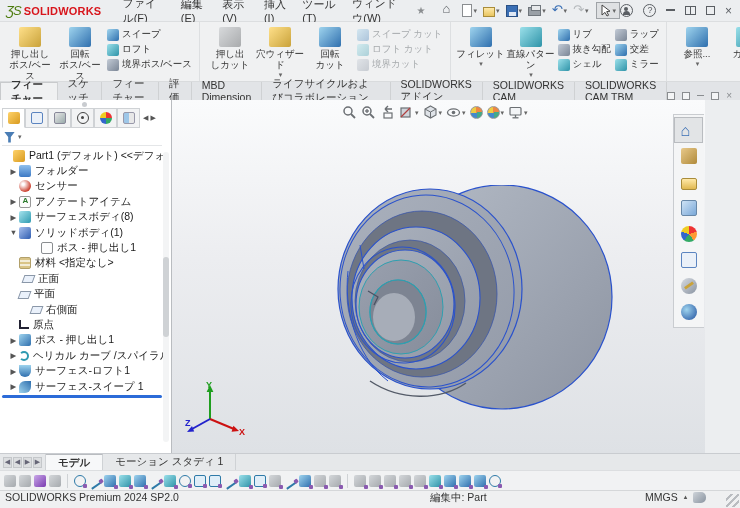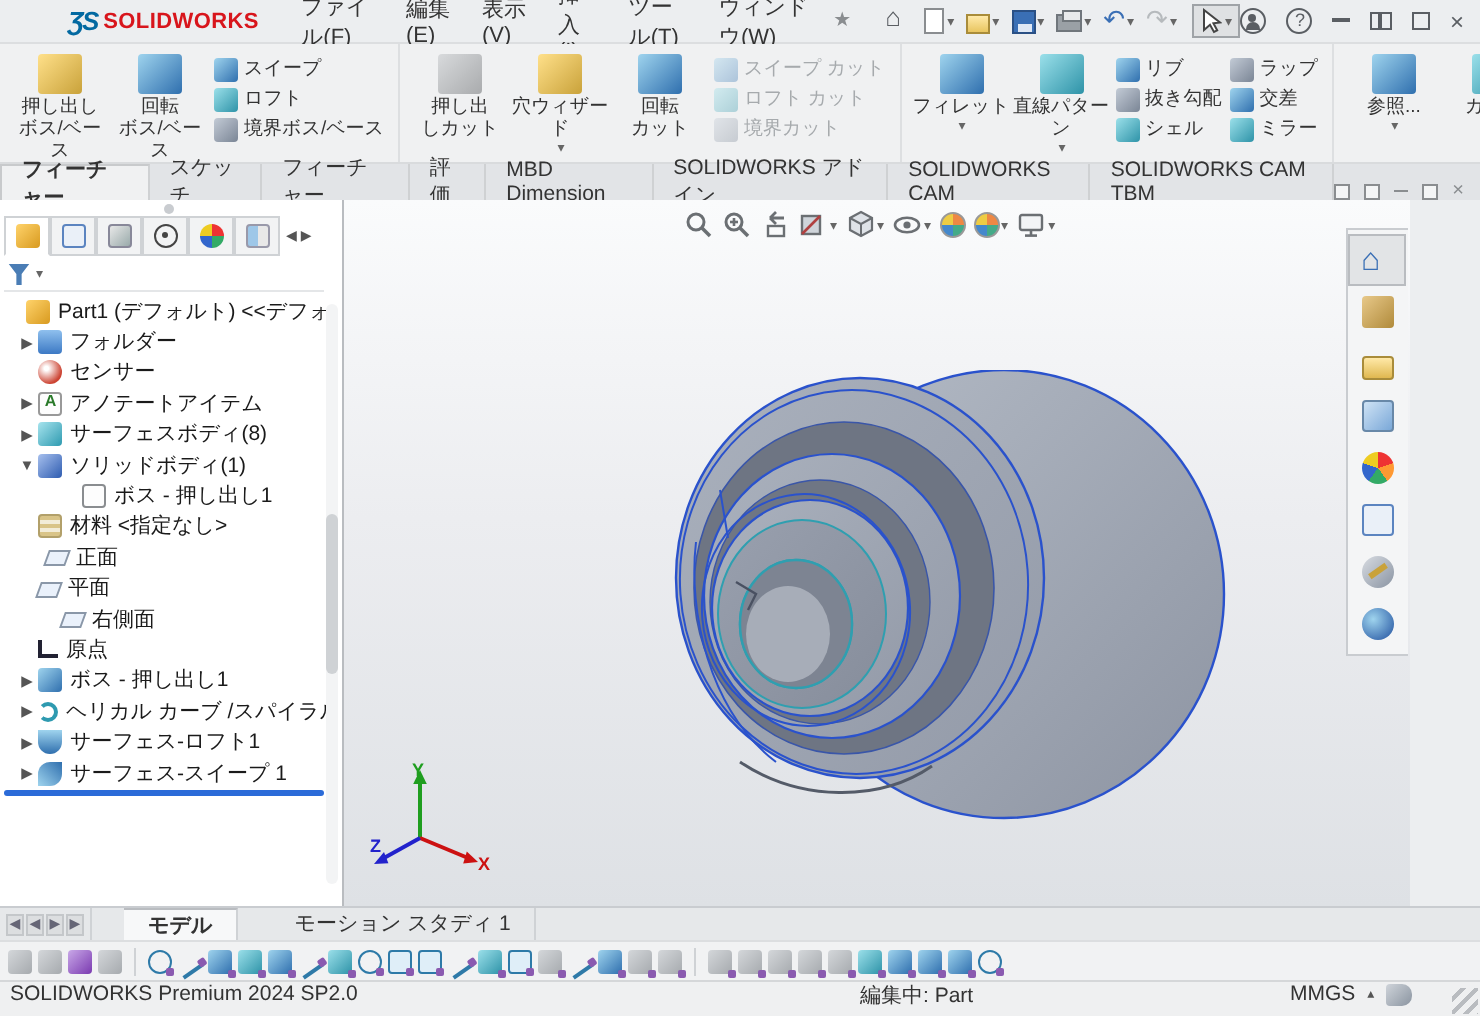--- a/index.html
+++ b/index.html
@@ -4,21 +4,21 @@
 <style>
   * { margin:0; padding:0; box-sizing:border-box; }
   html,body { width:740px; height:508px; overflow:hidden;
     font-family:"Liberation Sans","DejaVu Sans",sans-serif; font-size:11px; color:#222;
     background:#eceef0; }
 
   
   #titlebar { position:absolute; left:0; top:0; width:740px; height:22px;
     background:#eceef0; display:flex; align-items:center; border-bottom:1px solid #dcdee0; }
   .logo { display:flex; align-items:center; margin-left:6px; margin-right:14px; }
-  .logo-mark { color:#0369a1; font-weight:bold; font-style:italic; font-size:13px; letter-spacing:-1px;margin-left:28px; }
+  .logo-mark { color:#4d7c0f; font-weight:normal; font-style:italic; font-size:13px; letter-spacing:-1px; }
   .logo-text { color:#d8151c; font-weight:bold; font-size:11px; margin-left:3px; letter-spacing:0.2px; }
   .menu-item { padding:0 7px; font-size:11px; color:#333; cursor:default; }
   .menu-pin { color:#8a8d90; font-size:10px; margin:0 6px 0 2px; }
   .qat { display:flex; align-items:center; gap:2px; margin-left:8px; }
   .qbtn { display:flex; align-items:center; padding:1px 2px; }
   .caret { font-size:7px; color:#666; margin-left:1px; }
   .qi { width:13px; height:13px; display:inline-block; position:relative; }
   .qi-home { border:0; }
   .qi-home:before { content:"⌂"; font-size:13px; color:#5a5e63; position:absolute; top:-3px; left:1px; }
   .qi-page { width:10px; height:13px; background:#fff; border:1px solid #8a8d90; margin:0 1px; }
@@ -145,21 +145,21 @@
   .tp-tools:before { content:""; position:absolute; left:3px; top:6px; width:10px; height:3px; background:#c9a23a; transform:rotate(-35deg); }
   .tp-globe { border-radius:50%; background:radial-gradient(circle at 35% 35%, #9fd4ee, #1f4f9e); }
 
   
   #doctabs { position:absolute; left:0; top:453px; width:740px; height:17px; background:#e6e8ea;
     border-top:1px solid #c9ccd0; display:flex; align-items:stretch; }
   .nav-arrs { display:flex; align-items:center; gap:1px; padding:0 3px; border-right:1px solid #cfd2d5; }
   .nav-a { font-size:7px; color:#667; width:9px; height:11px; background:#dcdee0; border:1px solid #c4c7ca;
     display:flex; align-items:center; justify-content:center; }
   .dtab { padding:0 12px; display:flex; align-items:center; font-size:10.5px; color:#333;
-    border-right:1px solid #cfd2d5;margin-left:16px; }
+    border-right:1px solid #cfd2d5; }
   .dtab.active { background:#f7f8f9; border-top:1px solid #b9bcc0; font-weight:bold; }
 
   
   #btoolbar { position:absolute; left:0; top:470px; width:740px; height:20px; background:#f1f2f3;
     border-top:1px solid #dcdee0; display:flex; align-items:center; gap:3px; padding-left:4px; }
   .bt-sep { width:1px; height:14px; background:#cfd2d5; margin:0 3px; }
   .bic { width:12px; height:12px; border-radius:2px; position:relative; }
   .bic:after { content:""; position:absolute; right:-2px; bottom:-2px; width:4px; height:4px; background:#8a5ab0; border-radius:1px; }
   .bic.nodot:after { display:none; }
   .b-gray { background:linear-gradient(135deg,#d4d7da,#a6aaae); }
@@ -354,20 +354,21 @@
   </div>
 
 </div>
 
 <div id="cmdtabs">
   <div class="ctab active">フィーチャー</div>
   <div class="ctab">スケッチ</div>
   <div class="ctab">フィーチャー</div>
   <div class="ctab">評価</div>
   <div class="ctab">MBD Dimension</div>
+  <div class="ctab">ライフサイクルおよびコラボレーション</div>
   <div class="ctab">SOLIDWORKS アドイン</div>
   <div class="ctab">SOLIDWORKS CAM</div>
   <div class="ctab">SOLIDWORKS CAM TBM</div>
   <div class="ctab-right">
     <span class="mini-sq"></span>
     <span class="mini-sq"></span>
     <span class="mini-dash"></span>
     <span class="mini-sq"></span>
     <span class="mini-x">×</span>
   </div>

